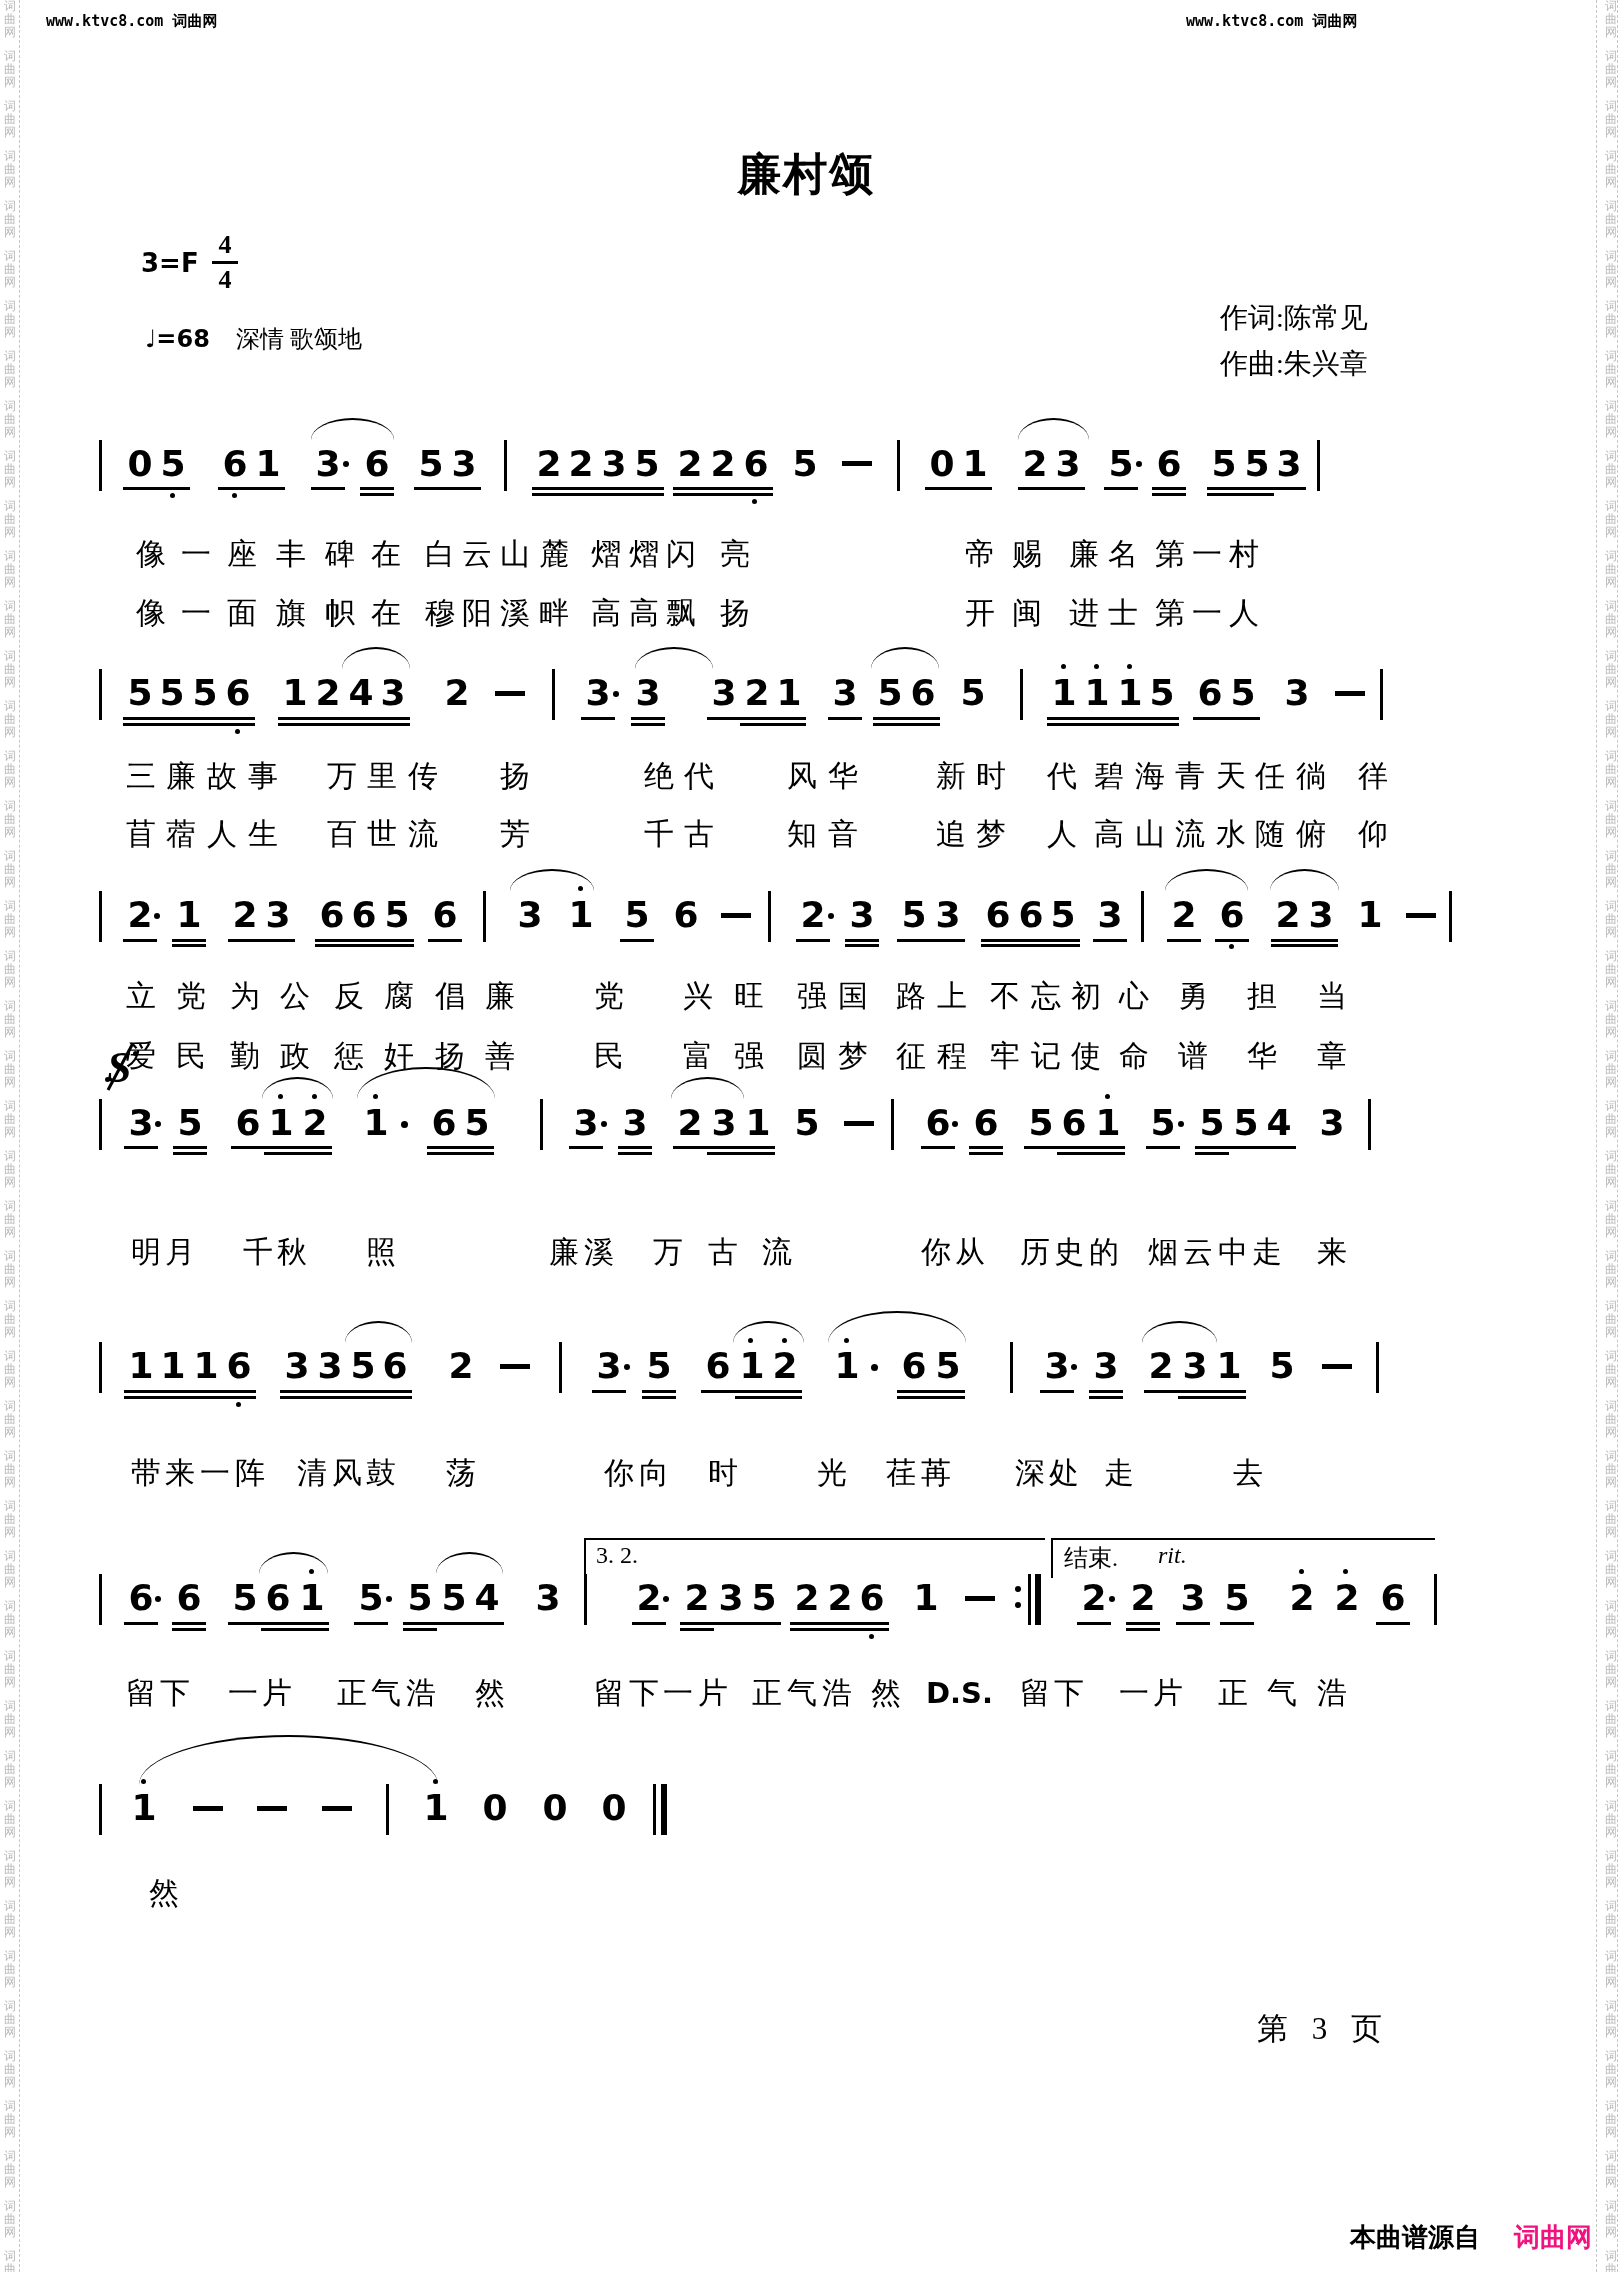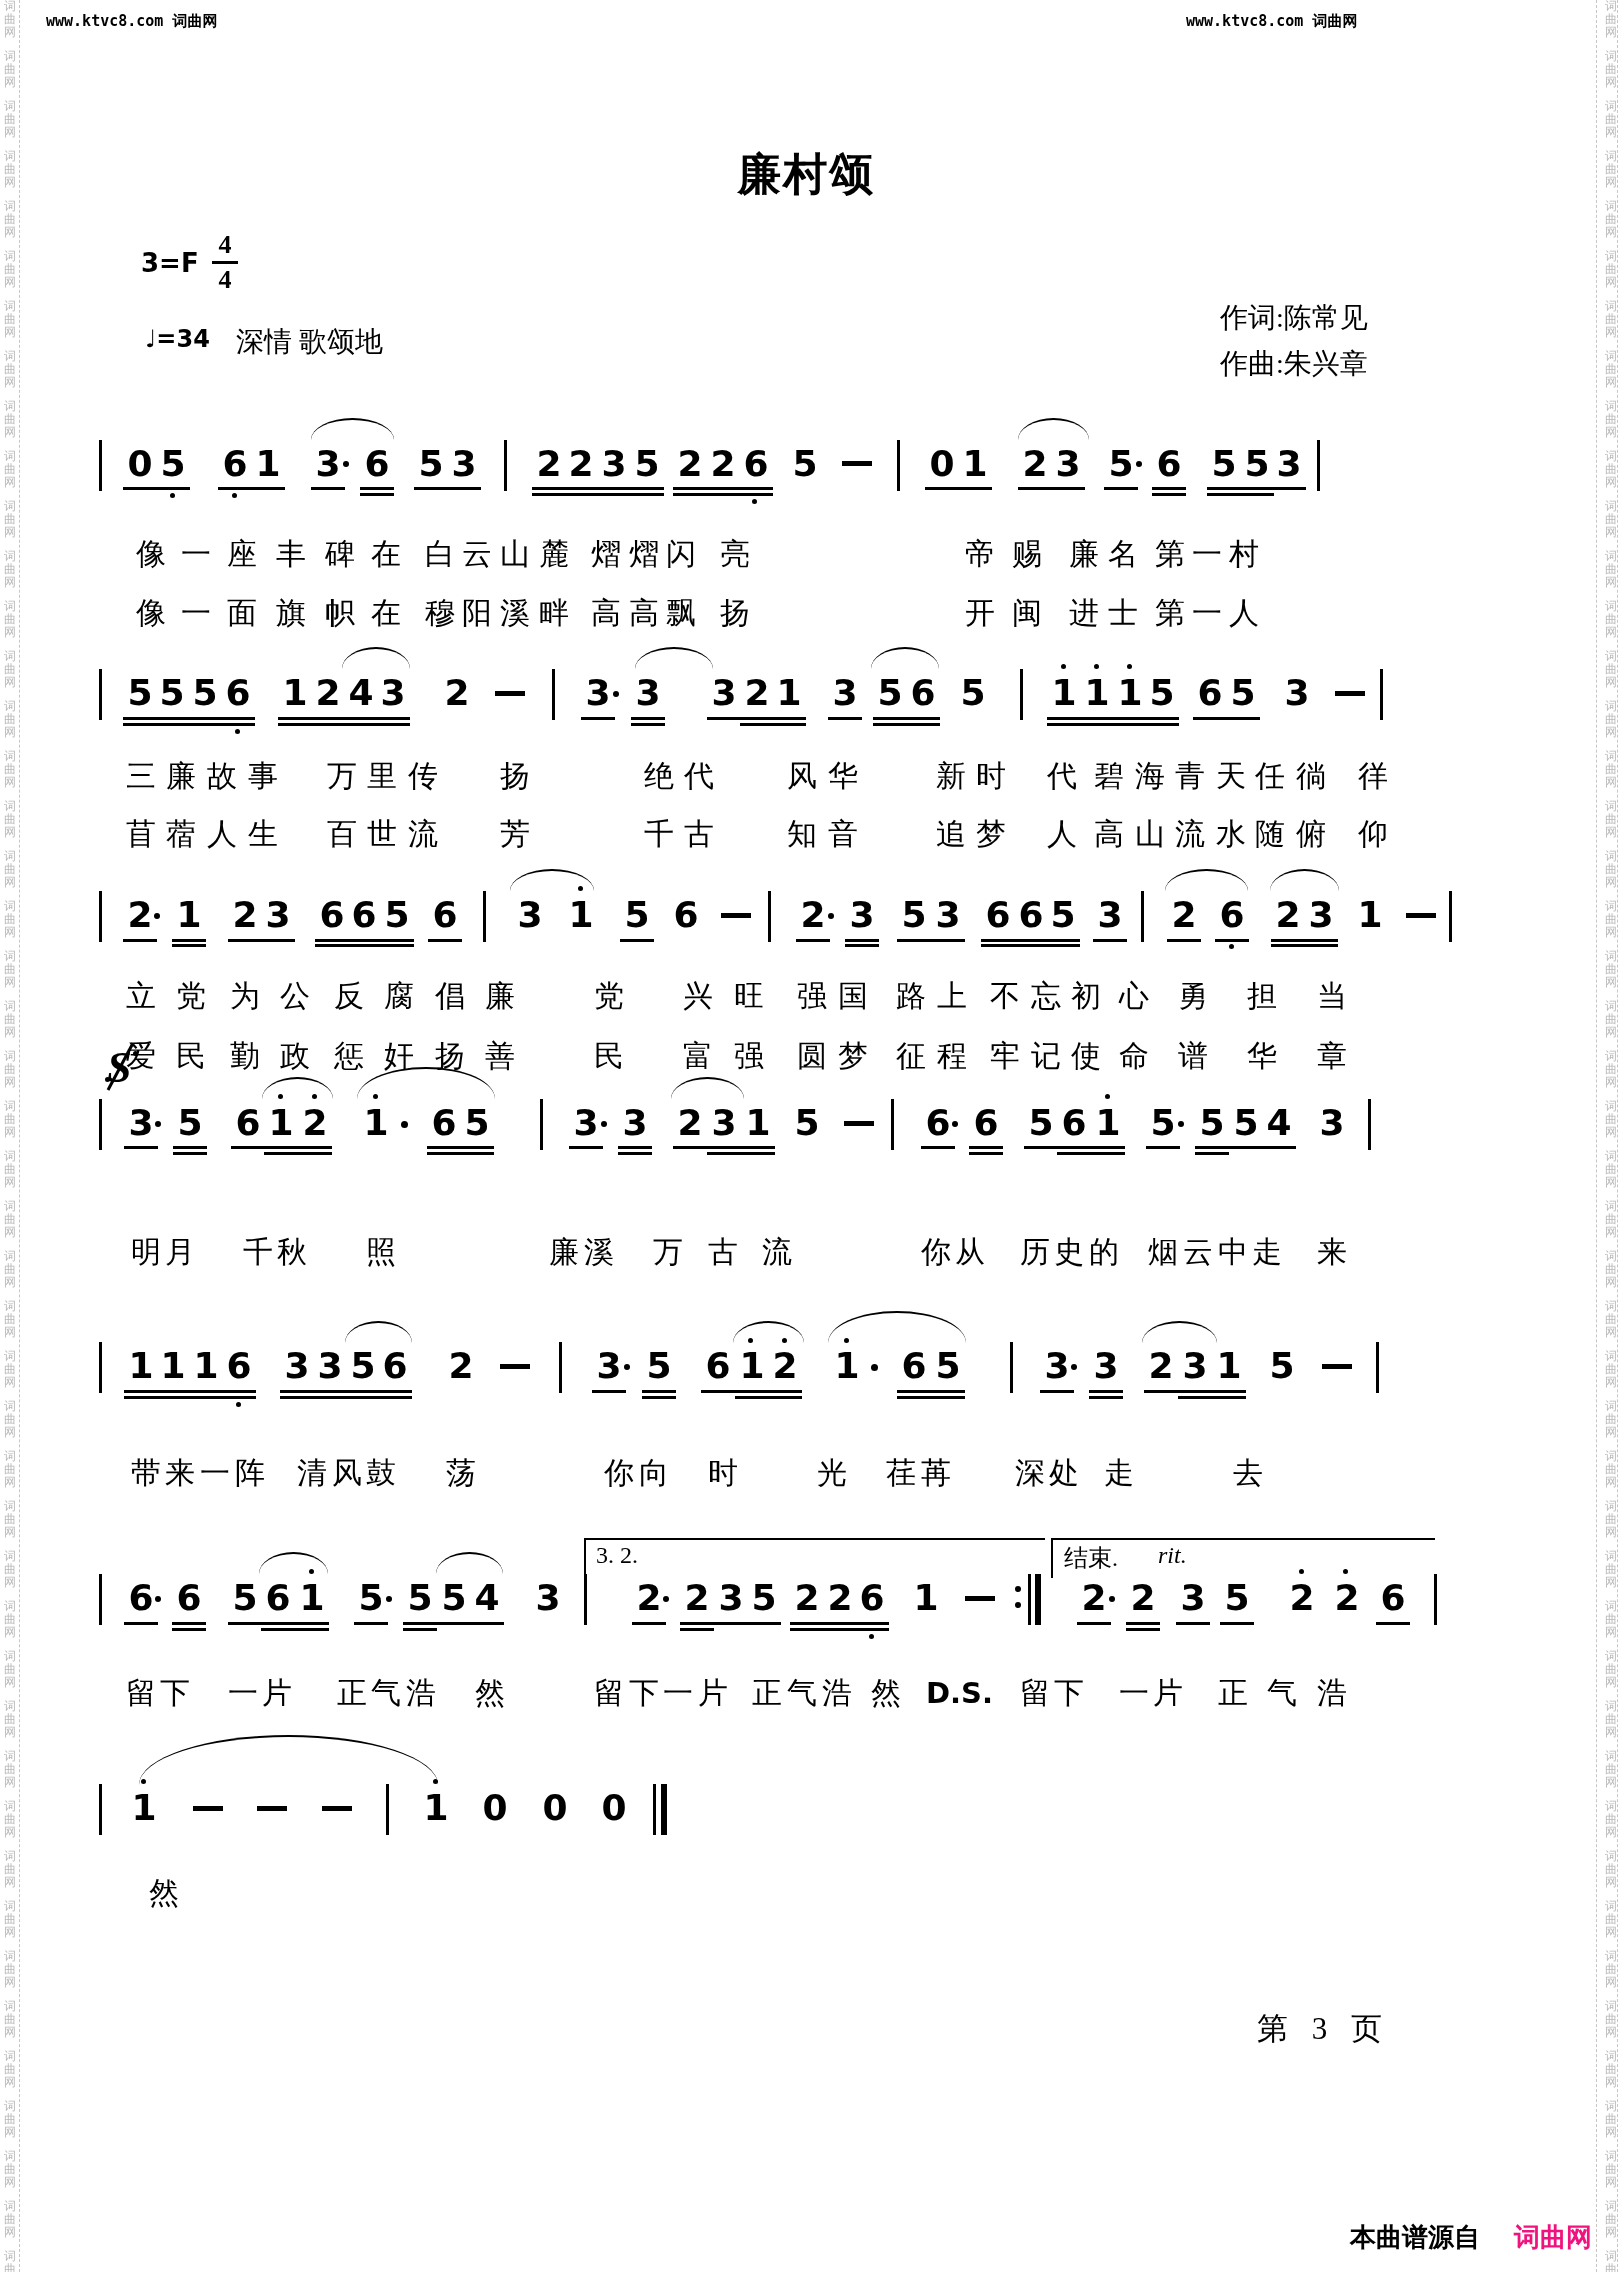--- a/index.html
+++ b/index.html
@@ -17,21 +17,21 @@
        font-size:15px;font-weight:bold;color:#000;letter-spacing:0px;}
   .title{position:absolute;top:145px;left:50%;transform:translateX(-53%);
          font-size:44px;font-weight:bold;color:#000;letter-spacing:2px;}
   .key{position:absolute;left:141px;top:248px;font-family:"DejaVu Sans",sans-serif;
        font-size:26px;font-weight:bold;}
   .frac{position:absolute;left:208px;top:230px;width:34px;text-align:center;
         font-size:26px;font-weight:bold;line-height:30px;}
   .frac .fl{border-top:3px solid #000;width:26px;margin:1px auto;}
   .tempo{position:absolute;left:145px;top:325px;font-size:24px;font-weight:bold;
          font-family:"DejaVu Sans",sans-serif;}
-  .expr{position:absolute;left:236px;top:323px;font-size:28px;color:#000;}
+  .expr{position:absolute;left:236px;top:323px;font-size:24px;color:#000;}
   .credit{position:absolute;left:1220px;font-size:28px;color:#000;}
   
   .bar{position:absolute;width:2.5px;background:#000;}
   .note{position:absolute;width:34px;text-align:center;font-family:"DejaVu Sans",sans-serif;
         font-size:36px;font-weight:bold;line-height:36px;color:#000;}
   .uline{position:absolute;height:2.6px;background:#000;}
   .mdot{position:absolute;width:6px;height:6px;border-radius:50%;background:#000;}
   .mdash{position:absolute;height:4.5px;background:#000;}
   .slur{position:absolute;border-top:2.6px solid #000;
         border-radius:100% 100% 0 0 / 200% 200% 0 0;}
@@ -435,21 +435,21 @@
 
   <div class="title">廉村颂</div>
 
   <div class="key">3=F</div>
   <div class="frac">
     <div>4</div>
     <div class="fl"></div>
     <div>4</div>
   </div>
 
-  <div class="tempo"><span>♩</span><span>=34</span></div>
+  <div class="tempo"><span>♩</span><span>=68</span></div>
   <div class="expr">深情 歌颂地</div>
 
   <div class="credit" style="top:299px;">作词:陈常见</div>
   <div class="credit" style="top:345px;">作曲:朱兴章</div>
 
   <div id="sheet">
       <div class="bar" style="left: 99px; top: 440px; height: 51px;"></div>
       <div class="note" style="left: 123px; top: 446px;">0</div>
       <div class="uline" style="left: 123px; top: 487px; width: 34px;"></div>
       <div class="note" style="left: 156px; top: 446px;">5</div>

